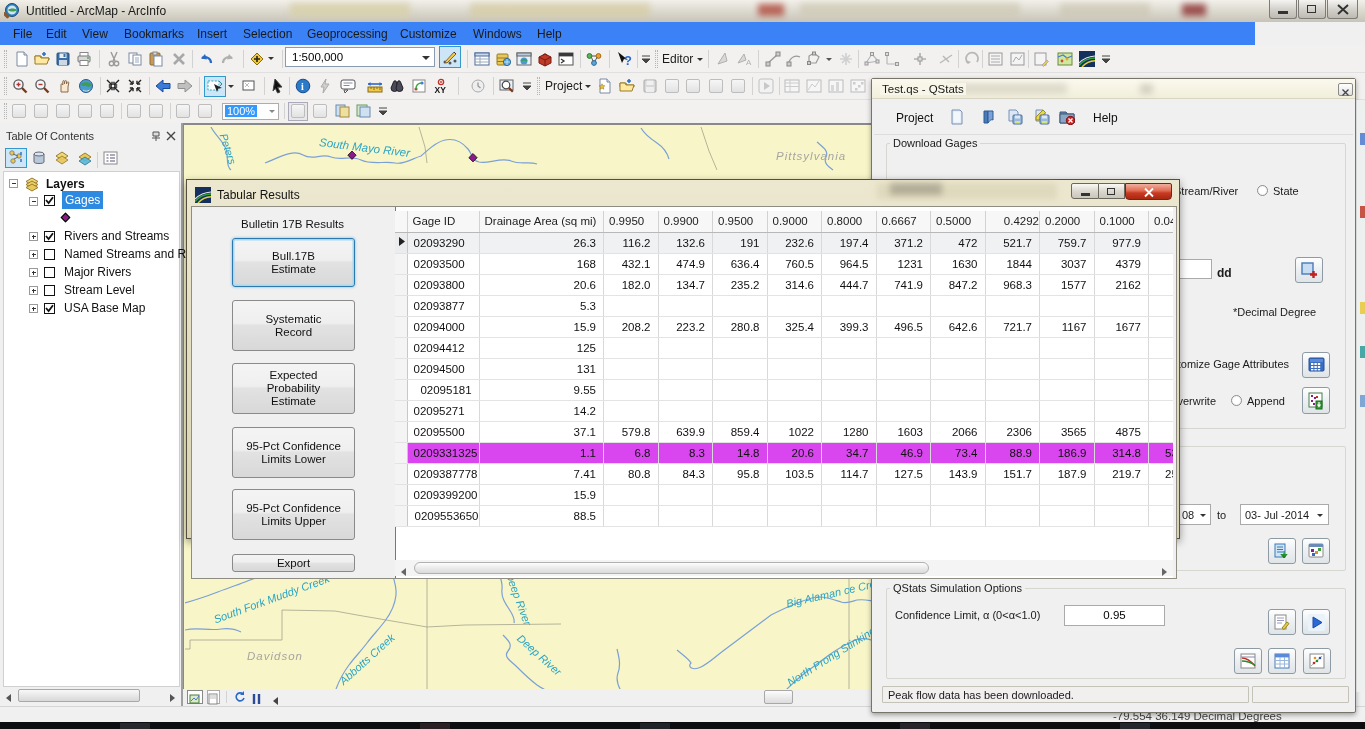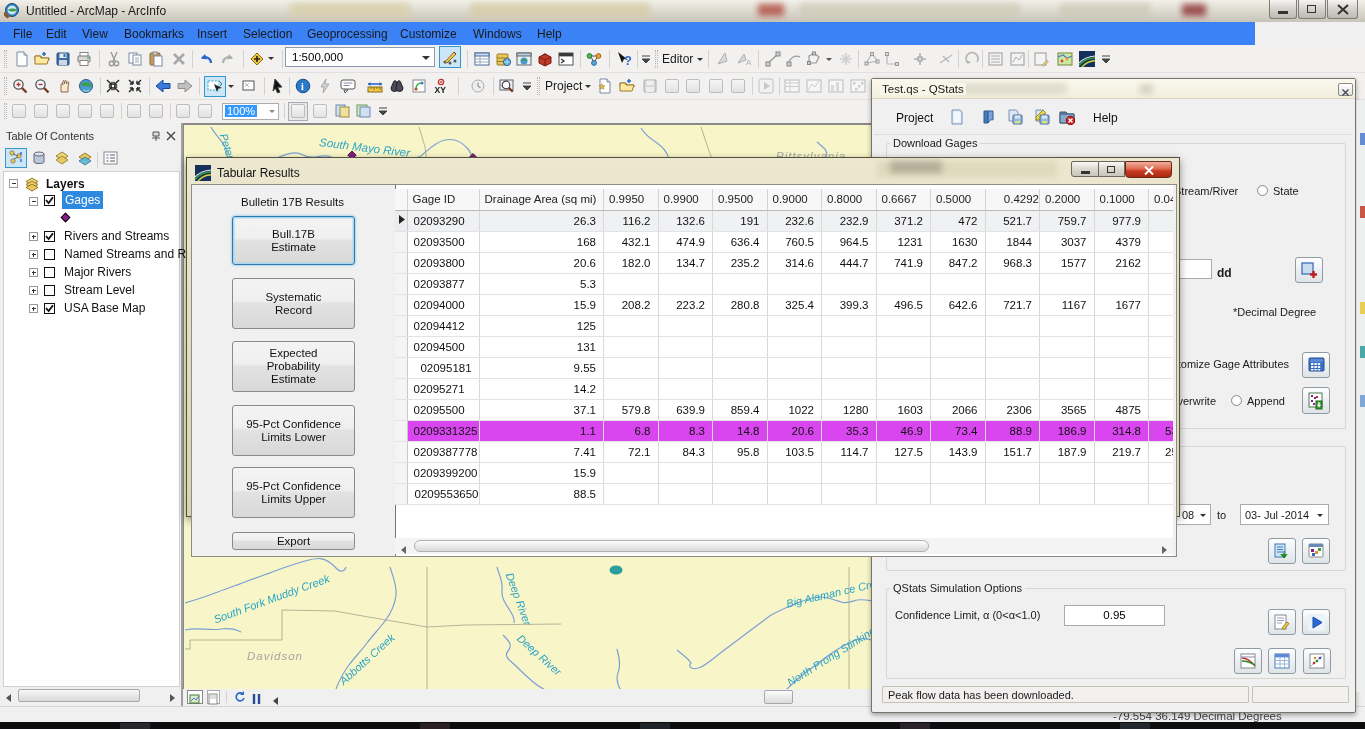--- a/index.html
+++ b/index.html
@@ -763,21 +763,21 @@
         <circle cx="8" cy="8" r="1.3" fill="#2a8a2a"></circle>
         <circle cx="11" cy="5" r="1.3" fill="#2a4ac0"></circle>
         <circle cx="6" cy="5" r="1.3" fill="#e09020"></circle>
       </svg>
     </div>
 <div class="a" style="left:10px;top:607px;width:367px;height:17px;background:#f2efef;border:1px solid #c5c2b8;border-radius:1px">
       <div class="l11" style="left:5px;top:2px">Peak flow data has been downloaded.</div>
     </div>
 <div class="a" style="left:380px;top:607px;width:97px;height:17px;background:#f2efef;border:1px solid #c5c2b8;border-radius:1px"></div>
 </div>
-<div class="a" style="left:186px;top:157px;width:994px;height:360px;border:1px solid #55503e;border-radius:0;
+<div class="a" style="left:186px;top:179px;width:994px;height:360px;border:1px solid #55503e;border-radius:0;
 background:linear-gradient(#ece7cf,#d9d3b4);box-shadow:0 3px 8px rgba(0,0,0,.4)">
 <div class="a blur" style="left:690px;top:3px;width:180px;height:16px;background:#d6cfb2;opacity:.6"></div>
 <div class="a blur" style="left:703px;top:3px;width:52px;height:12px;background:#8f8a79;opacity:.55"></div>
 <div class="ic" style="left:8px;top:7px"><svg width="16" height="16" viewBox="0 0 16 16">
         <rect x="0" y="0" width="16" height="16" fill="#16305e"></rect>
         <path d="M0 12C5 7 10 5.5 16 5" stroke="#e8e8e8" stroke-width="1.2" fill="none"></path>
         <path d="M0 14.5c5-6 10-7.5 16-7.5" stroke="#2f9e3f" stroke-width="1.6" fill="none"></path>
         <path d="M3 16c4-4.5 8-6 13-6.2" stroke="#ded43a" stroke-width="1.4" fill="none"></path>
       </svg></div>
 <div class="a" style="left:30px;top:8px;font-size:12px;color:#111">Tabular Results</div>
@@ -839,21 +839,21 @@
             <tr style="background:#f0f1f3">
               <td style="background:#ebecee;border-right:1px solid #c8c8c8;padding:0 0 0 3px;text-align:left"><svg width="8" height="11">
                   <path d="M1 1l6 4.5L1 10z" fill="#222"></path>
                 </svg></td>
               <td style="text-align:left;padding:0 0 0 6px">02093290</td>
               <td>26.3</td>
               <td>116.2</td>
               <td>132.6</td>
               <td>191</td>
               <td>232.6</td>
-              <td>232.9</td>
+              <td>197.4</td>
               <td>371.2</td>
               <td>472</td>
               <td>521.7</td>
               <td>759.7</td>
               <td>977.9</td>
               <td style="text-align:left;padding:0 0 0 16px"></td>
             </tr>
             <tr style="background:#fff">
               <td style="background:#f4f4f4;border-right:1px solid #c8c8c8;padding:0 0 0 3px;text-align:left"></td>
               <td style="text-align:left;padding:0 0 0 6px">02093500</td>
@@ -999,33 +999,33 @@
               <td style="text-align:left;padding:0 0 0 16px"></td>
             </tr>
             <tr style="background:#d946ef">
               <td style="background:#f4f4f4;border-right:1px solid #c8c8c8;padding:0 0 0 3px;text-align:left"></td>
               <td style="text-align:left;padding:0 0 0 6px">0209331325</td>
               <td>1.1</td>
               <td>6.8</td>
               <td>8.3</td>
               <td>14.8</td>
               <td>20.6</td>
-              <td>35.3</td>
+              <td>34.7</td>
               <td>46.9</td>
               <td>73.4</td>
               <td>88.9</td>
               <td>186.9</td>
               <td>314.8</td>
               <td style="text-align:left;padding:0 0 0 16px">53</td>
             </tr>
             <tr style="background:#fff">
               <td style="background:#f4f4f4;border-right:1px solid #c8c8c8;padding:0 0 0 3px;text-align:left"></td>
               <td style="text-align:left;padding:0 0 0 6px">0209387778</td>
               <td>7.41</td>
-              <td>72.1</td>
+              <td>80.8</td>
               <td>84.3</td>
               <td>95.8</td>
               <td>103.5</td>
               <td>114.7</td>
               <td>127.5</td>
               <td>143.9</td>
               <td>151.7</td>
               <td>187.9</td>
               <td>219.7</td>
               <td style="text-align:left;padding:0 0 0 16px">25</td>

